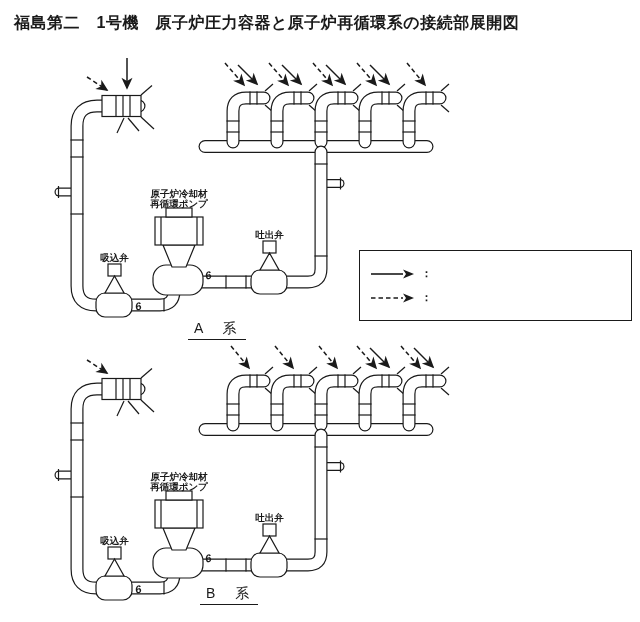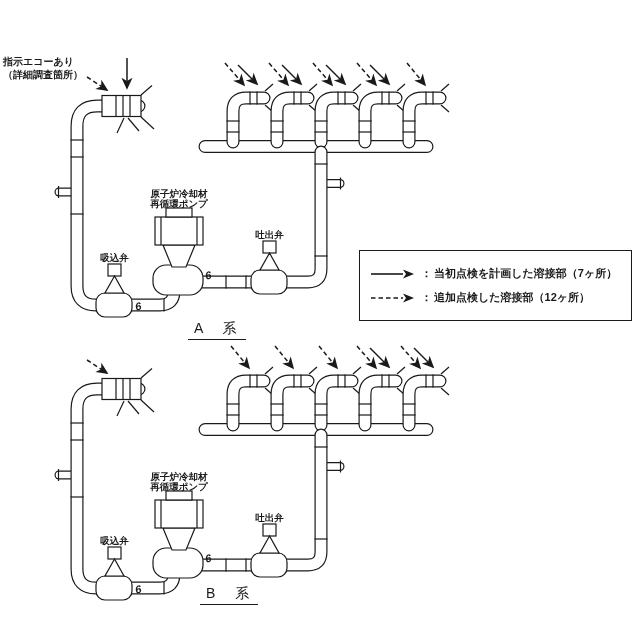--- a/index.html
+++ b/index.html
@@ -224,41 +224,36 @@
         <line x1="231" y1="63" x2="249" y2="85" stroke="#1a1a1a" stroke-width="1.5" marker-end="url(#ah)" stroke-dasharray="4.5,3"></line>
         <line x1="275" y1="63" x2="293" y2="85" stroke="#1a1a1a" stroke-width="1.5" marker-end="url(#ah)" stroke-dasharray="4.5,3"></line>
         <line x1="319" y1="63" x2="337" y2="85" stroke="#1a1a1a" stroke-width="1.5" marker-end="url(#ah)" stroke-dasharray="4.5,3"></line>
         <line x1="357" y1="63" x2="376" y2="85" stroke="#1a1a1a" stroke-width="1.5" marker-end="url(#ah)" stroke-dasharray="4.5,3"></line>
         <line x1="370" y1="65" x2="389" y2="84" stroke="#1a1a1a" stroke-width="1.5" marker-end="url(#ah)"></line>
         <line x1="401" y1="63" x2="420" y2="85" stroke="#1a1a1a" stroke-width="1.5" marker-end="url(#ah)" stroke-dasharray="4.5,3"></line>
         <line x1="414" y1="65" x2="433" y2="84" stroke="#1a1a1a" stroke-width="1.5" marker-end="url(#ah)"></line>
       </g>
     </svg>
 
-
-  <div class="annotation">
-    <div>指示エコーあり</div>
-    <div>（詳細調査箇所）</div>
-  </div>
+  <div class="title">福島第二　1号機　原子炉圧力容器と原子炉再循環系の接続部展開図</div>
+
 
   <div class="legend">
     <div class="legend-row">
       <svg class="leg-arrow" width="46" height="12">
         <line x1="2" y1="6" x2="34" y2="6"></line>
         <polygon points="34,1.5 45,6 34,10.5 37,6"></polygon>
       </svg>
       <span class="leg-colon">：</span>
-      <span class="leg-label">当初点検を計画した溶接部（7ヶ所）</span>
     </div>
     <div class="legend-row">
       <svg class="leg-arrow dashed" width="46" height="12">
         <line x1="2" y1="6" x2="34" y2="6"></line>
         <polygon points="34,1.5 45,6 34,10.5 37,6"></polygon>
       </svg>
       <span class="leg-colon">：</span>
-      <span class="leg-label">追加点検した溶接部（12ヶ所）</span>
     </div>
   </div>
 
   <div class="seclabel" style="left:188px;top:320px">A　系</div>
   <div class="seclabel" style="left:200px;top:585px">B　系</div>
 
 </div>
 
 </body></html>

